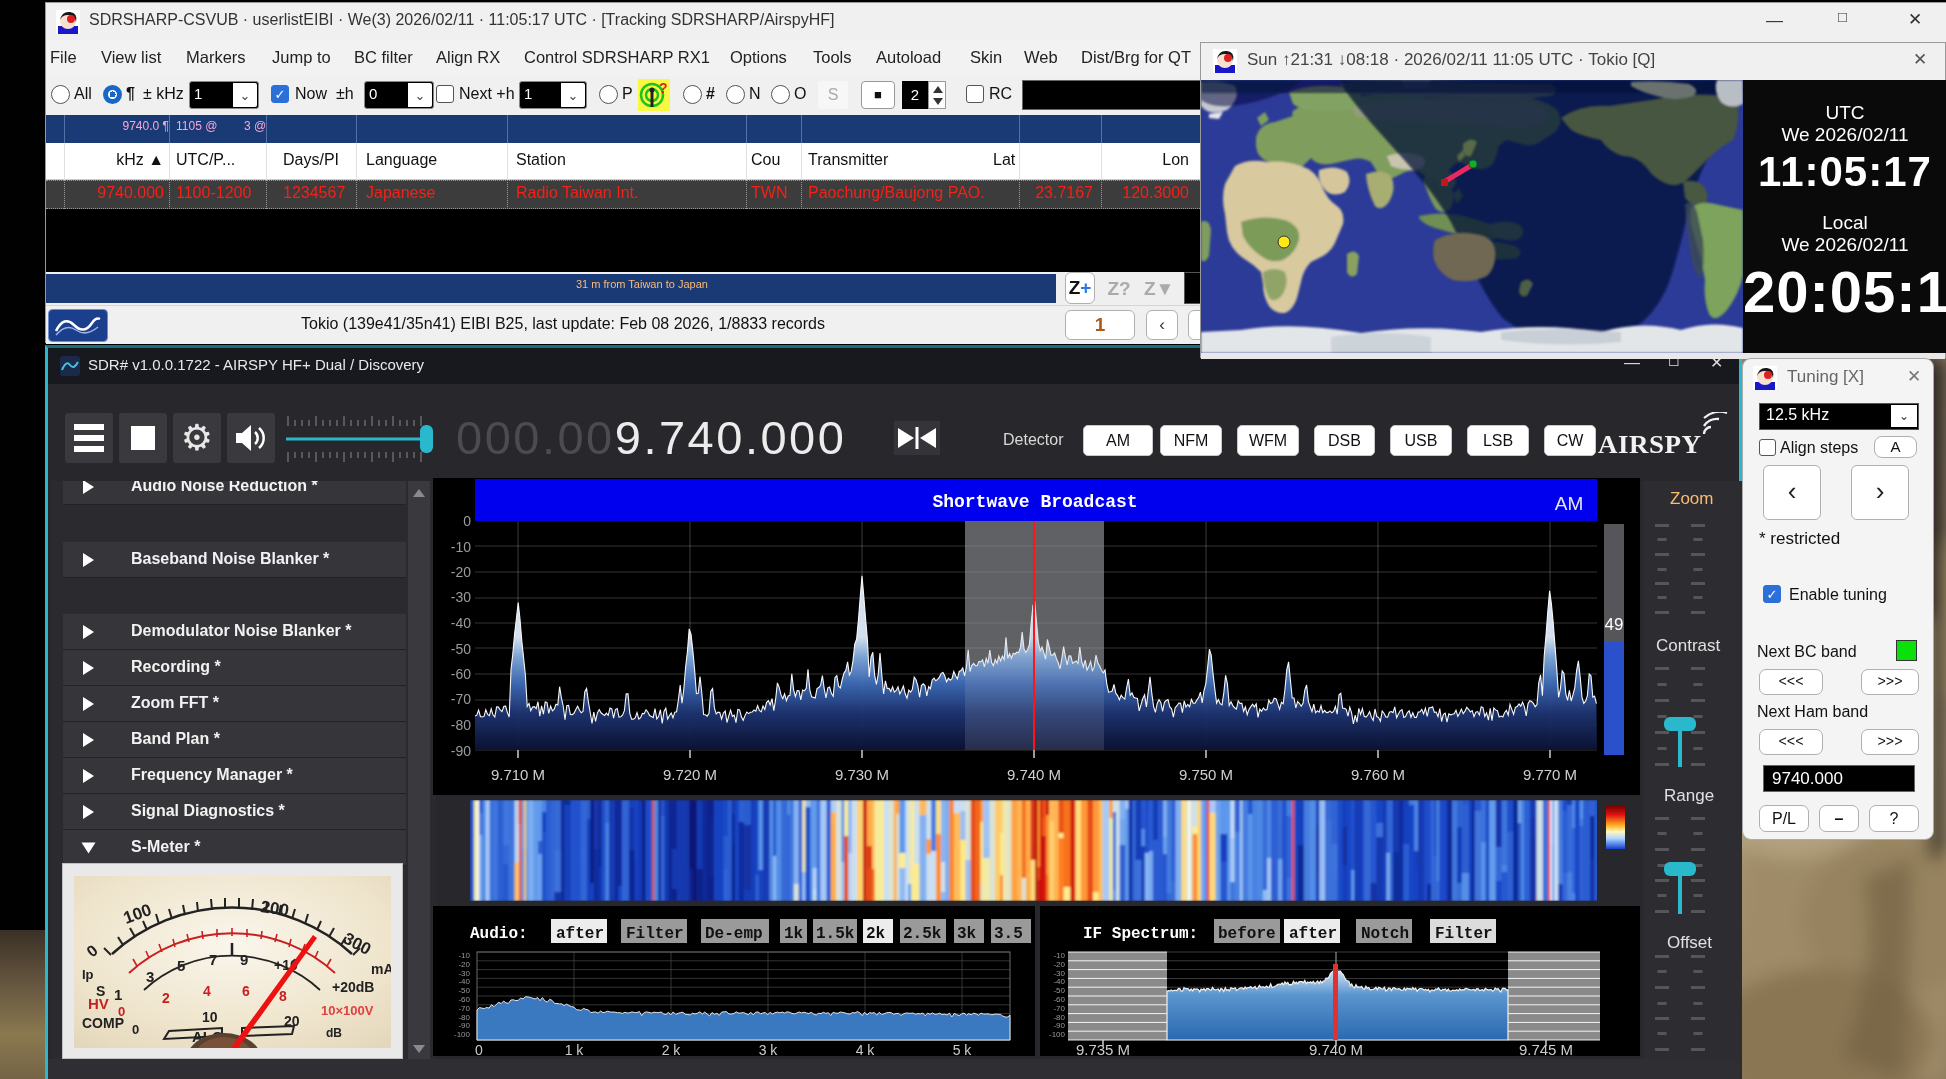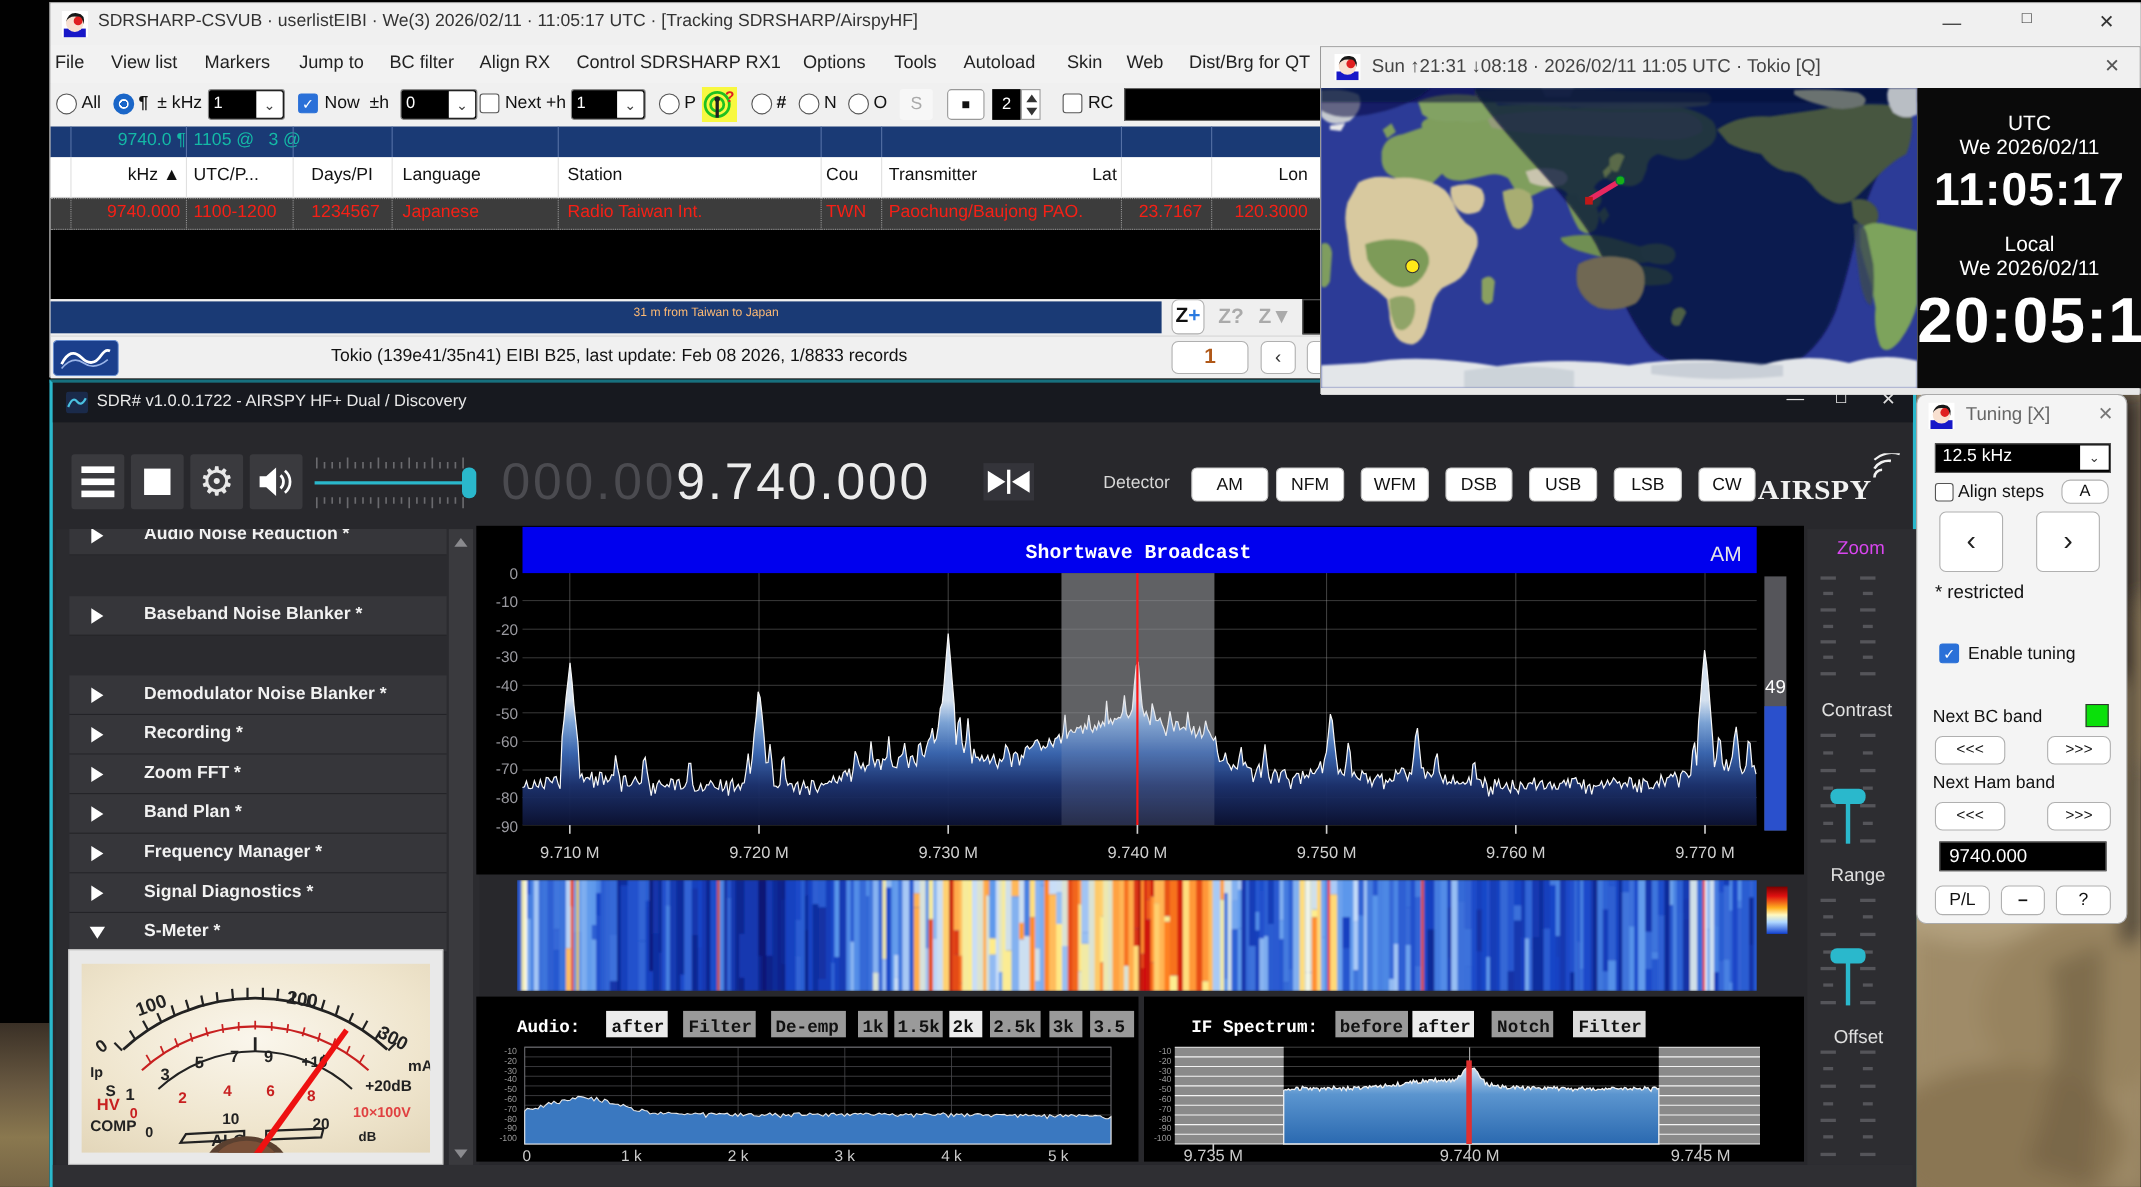--- a/index.html
+++ b/index.html
@@ -117,21 +117,21 @@
     <span class="abs" style="left:856px;top:5px;width:26px;height:28px;background:#000;color:#fff;text-align:center;line-height:28px;font-size:15px">2</span>
     <span class="abs" style="left:882px;top:5px;width:18px;height:28px;background:#fff;border:1px solid #999">
         <i class="abs" style="left:4px;top:4px;border-left:5px solid transparent;border-right:5px solid transparent;border-bottom:7px solid #333"></i>
         <i class="abs" style="left:4px;top:16px;border-left:5px solid transparent;border-right:5px solid transparent;border-top:7px solid #333"></i>
       </span>
     <span class="cb" style="position:absolute;left:920px;top:9px"></span>
       <span class="abs" style="left:943px;top:9px">RC</span>
     <span class="abs" style="left:976px;top:4px;width:880px;height:30px;background:#000;border:1px solid #666"></span>
   </div>
 
-  <div class="abs" style="left:0;top:112px;width:1156px;height:28px;background:#1a3a75;color:#14b8a6;font-size:16px">
+  <div class="abs" style="left:0;top:112px;width:1156px;height:28px;background:#1a3a75;color:#f9a8d4;font-size:12px">
     <span class="abs" style="left:18px;top:4px;width:105px;text-align:right">9740.0 ¶</span>
     <span class="abs" style="left:130px;top:4px">1105 @</span>
     <span class="abs" style="left:198px;top:4px">3 @</span>
     <i class="abs" style="left:18px;top:0;width:1px;height:28px;background:#5570a5"></i>
     <i class="abs" style="left:123px;top:0;width:1px;height:28px;background:#5570a5"></i>
     <i class="abs" style="left:220px;top:0;width:1px;height:28px;background:#5570a5"></i>
     <i class="abs" style="left:310px;top:0;width:1px;height:28px;background:#5570a5"></i>
     <i class="abs" style="left:461px;top:0;width:1px;height:28px;background:#5570a5"></i>
     <i class="abs" style="left:700px;top:0;width:1px;height:28px;background:#5570a5"></i>
     <i class="abs" style="left:755px;top:0;width:1px;height:28px;background:#5570a5"></i>
@@ -443,21 +443,21 @@
       <text x="252" y="161" font-size="12" font-weight="bold" fill="#222">dB</text>
       <path d="M 90 163 L 95 155 L 148 152 L 148 160 Z M 168 152 L 220 150 L 218 158 L 168 160 Z" fill="none" stroke="#222" stroke-width="2"></path>
       <text x="118" y="166" font-size="15" font-weight="bold" fill="#222">ALC</text>
       <ellipse cx="150" cy="185" rx="38" ry="28" fill="#5a4030"></ellipse>
       <ellipse cx="150" cy="183" rx="30" ry="22" fill="#7a5038"></ellipse>
       <path d="M 151 180 L 239 59 L 243 62 L 156 183 Z" fill="#ee1111"></path>
     </svg>
   </div>
 
   <div class="abs" style="left:1595px;top:133px;width:99px;height:601px;background:#2d2d31">
-    <span class="abs" style="left:27px;top:8px;color:#d946ef;font-size:17px">Zoom</span>
+    <span class="abs" style="left:27px;top:8px;color:#fdba74;font-size:17px">Zoom</span>
     <span class="abs" style="left:13px;top:155px;color:#e0e0e0;font-size:17px">Contrast</span>
     <span class="abs" style="left:21px;top:305px;color:#e0e0e0;font-size:17px">Range</span>
     <span class="abs" style="left:24px;top:452px;color:#e0e0e0;font-size:17px">Offset</span>
   </div>
 
   <div class="abs" style="left:0;top:711px;width:1691px;height:20px;background:#2f2f33"></div>
 </div>
 
 <svg class="abs" style="left:0;top:0;z-index:3;pointer-events:none" width="1946" height="1079" viewBox="0 0 1946 1079">
 <defs>

